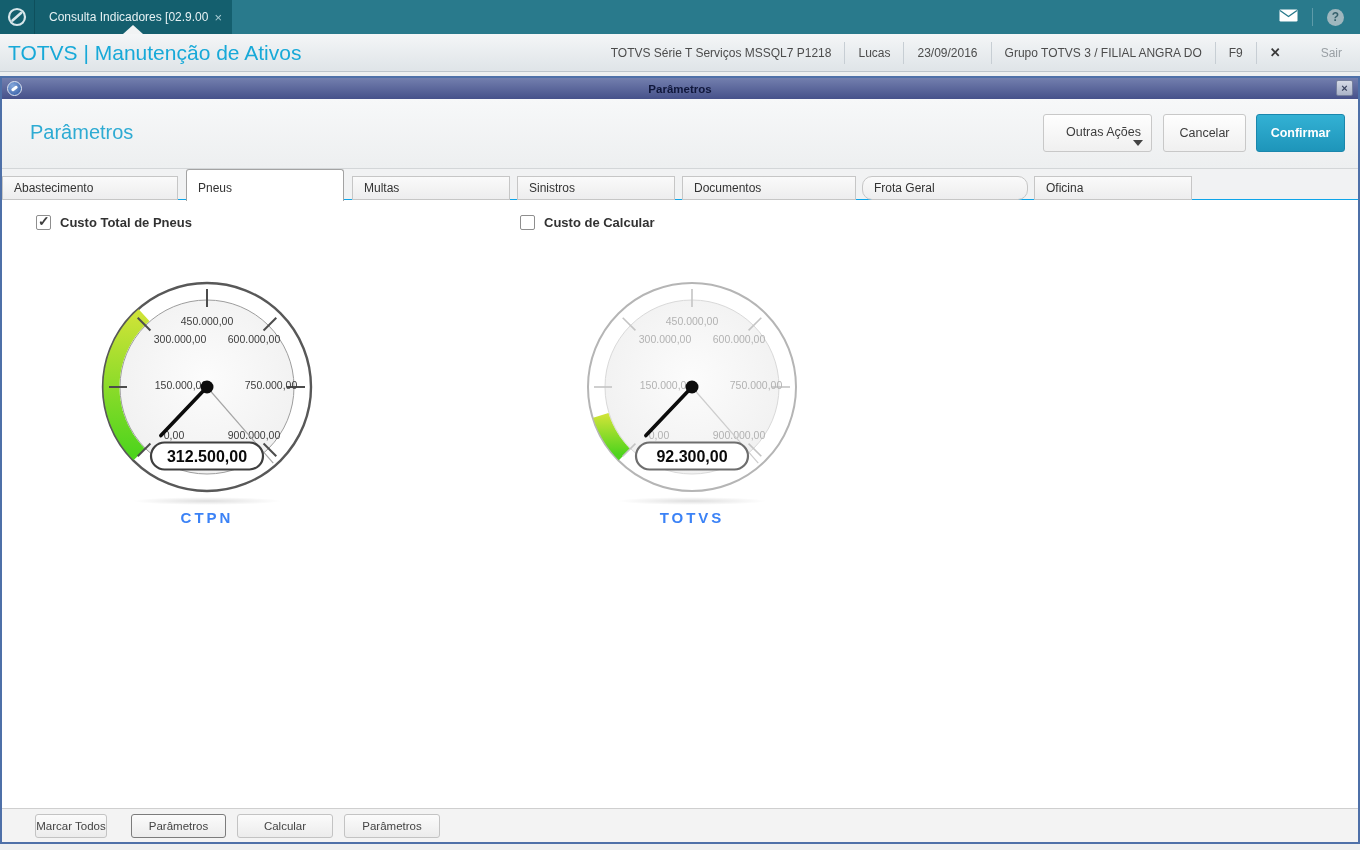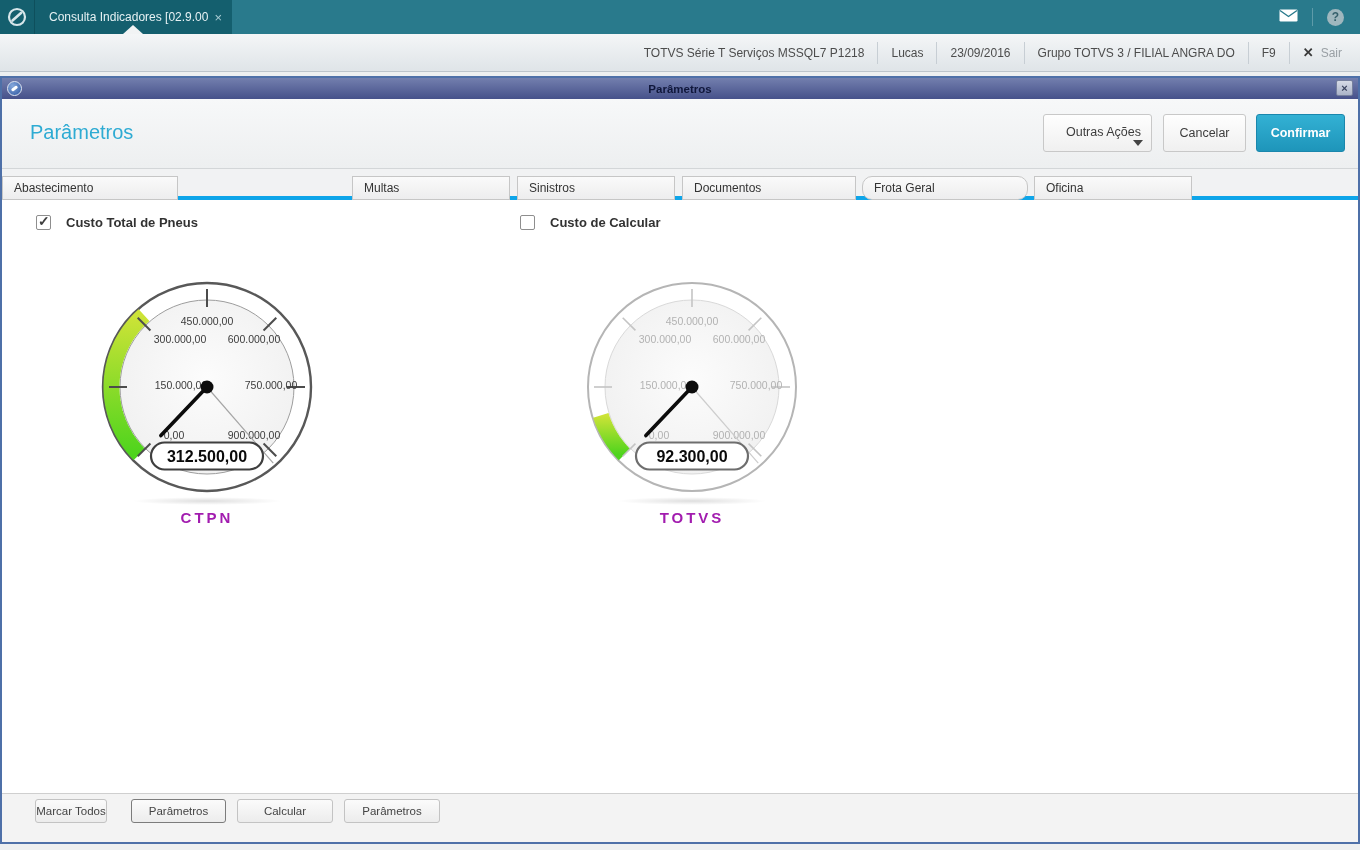--- a/index.html
+++ b/index.html
@@ -18,58 +18,58 @@
   .help-circle { width:17px; height:17px; border-radius:50%; background:#9fb7be; color:#35606c; font-size:12px; font-weight:bold; display:flex; align-items:center; justify-content:center; }
 
   
   .appheader { position:absolute; top:34px; left:0; width:1360px; height:38px; background:linear-gradient(#f4f6f7,#dfe4e8); border-bottom:1px solid #bcc4cb; display:flex; align-items:center; }
   .app-title { font-size:21px; color:#17a9d8; padding-left:8px; white-space:nowrap; }
   .head-right { margin-left:auto; display:flex; align-items:center; height:100%; padding-right:14px; font-size:12px; color:#4c4c4c; }
   .head-right .itm { padding:0 13px; white-space:nowrap; }
   .head-right .div { width:1px; height:22px; background:#c7ced4; }
   .exit { display:flex; align-items:center; gap:7px; padding:0 4px 0 13px; cursor:default; }
   .exit .xmark { color:#3a3a3a; font-weight:bold; font-size:13px; }
-  .exit .sair { color:#9aa0a5; }
+  .exit .sair { color:#9aa0a5;margin-left:33px; }
 
   
   .window { position:absolute; top:76px; left:0; width:1360px; height:768px; border:2px solid #4e70a8; background:#fff; }
   .win-titlebar { position:absolute; top:0; left:0; right:0; height:21px; background:linear-gradient(#737fae,#46518a); display:flex; align-items:center; }
   .win-title { position:absolute; left:0; right:0; text-align:center; font-size:11.5px; font-weight:bold; color:#10173b; }
   .win-icon { position:absolute; left:5px; top:3px; width:15px; height:15px; border-radius:50%; background:radial-gradient(circle at 35% 30%, #86a9dc, #2c55a0); border:1px solid #dfe6f2; }
   .win-icon::after { content:""; position:absolute; left:3px; top:5px; width:7px; height:3px; border-radius:2px; background:#fff; transform:rotate(-35deg); }
   .win-close { position:absolute; right:5px; top:2px; width:17px; height:16px; background:linear-gradient(#d6dbe6,#aab3c8); border:1px solid #76809e; border-radius:2px; color:#39425e; font-size:11px; font-weight:bold; line-height:14px; text-align:center; cursor:default; }
 
   
   .pageheader { position:absolute; top:21px; left:0; right:0; height:70px; background:linear-gradient(#f7f8f9,#edeff0); border-bottom:1px solid #d3d6d8; }
   .page-title { position:absolute; left:28px; top:22px; font-size:20px; color:#2eabd3; }
   .btn { position:absolute; top:15px; height:38px; border-radius:3px; font-size:12.5px; text-align:center; cursor:default; }
   .btn-light { background:linear-gradient(#fefefe,#f0f0f0); border:1px solid #c8c8c8; color:#3d3d3d; }
   .btn-other { right:206px; width:109px; line-height:34px;padding-left:12px; }
   .caret { position:absolute; right:8px; bottom:5px; width:0; height:0; border-left:5px solid transparent; border-right:5px solid transparent; border-top:6px solid #444; }
   .btn-cancel { right:112px; width:83px; line-height:36px; }
   .btn-confirm { right:13px; width:89px; line-height:36px; background:linear-gradient(#33b1d4,#1e95ba); border:1px solid #1a87ad; color:#fff; font-weight:bold; }
 
   
-  .tabsrow { position:absolute; top:91px; left:0; right:0; height:31px; background:#f1f2f3; border-bottom:4px solid #0ea5e9; }
+  .tabsrow { position:absolute; top:91px; left:0; right:0; height:31px; background:#f1f2f3; border-bottom:1px solid #0ea5e9; }
   .tab { position:absolute; top:7px; height:24px; background:linear-gradient(#fafafa,#ededee); border:1px solid #c6c6c6; font-size:12px; color:#333; padding-left:11px; display:flex; align-items:center; cursor:default; }
   .tab.active { top:0; height:32px; background:#fff; border:1px solid #a3a3a3; border-bottom:none; border-radius:3px 3px 0 0; z-index:3; padding-top:4px; }
 
   
   .content { position:absolute; top:122px; left:0; right:0; bottom:35px; background:#fff; }
   .cbitem { position:absolute; top:15px; display:flex; align-items:center; cursor:default; }
   .cb { width:15px; height:15px; background:#fff; border:1px solid #8e8e8e; border-radius:2px; position:relative; }
   .cb .mark { position:absolute; left:1px; top:-3px; font-size:14px; font-weight:bold; color:#3f3f3f; }
-  .cblabel { margin-left:15px; font-size:13px; font-weight:bold; color:#323232; }
+  .cblabel { margin-left:9px; font-size:13px; font-weight:bold; color:#323232; }
 
   .gauge-wrap { position:absolute; width:220px; height:260px; }
   .gauge-shadow { position:absolute; top:220px; left:35px; width:150px; height:8px; border-radius:50%; background:radial-gradient(ellipse at center, rgba(0,0,0,0.13), rgba(0,0,0,0) 70%); }
-  .gauge-title { position:absolute; top:232px; left:0; width:220px; text-align:center; font-size:15px; font-weight:bold; color:#a21caf; letter-spacing:3px; }
-
-  
-  .footer { position:absolute; bottom:0; left:0; right:0; height:49px; background:#f3f3f3; border-top:1px solid #cfcfcf; }
+  .gauge-title { position:absolute; top:232px; left:0; width:220px; text-align:center; font-size:15px; font-weight:bold; color:#3b82f6; letter-spacing:3px; }
+
+  
+  .footer { position:absolute; bottom:0; left:0; right:0; height:34px; background:#f3f3f3; border-top:1px solid #cfcfcf; }
   .fbtn { position:absolute; top:5px; height:24px; background:linear-gradient(#fbfbfb,#ececec); border:1px solid #c3c3c3; border-radius:3px; font-size:11.5px; color:#444; cursor:default; }
   .fbtn.focused { border-color:#7c7c7c; }
 </style>
 </head>
 <body>
 
 <div class="page">
 
   <div class="topbar">
     <div class="logo-box">
@@ -89,20 +89,21 @@
           <rect x="0.5" y="0.5" width="18" height="12" rx="1.2" fill="#fff"></rect>
           <polyline points="1,1.5 9.5,7.5 18,1.5" fill="none" stroke="#297a8c" stroke-width="1.4"></polyline>
         </svg>
       </span>
       <span class="tb-sep"></span>
       <span class="help-circle">?</span>
     </div>
   </div>
 
   <div class="appheader">
+    <div class="app-title">TOTVS | Manutenção de Ativos</div>
     <div class="head-right" id="head-right">
         <span class="itm">TOTVS Série T Serviços MSSQL7 P1218</span>
         <span class="div"></span>
         <span class="itm">Lucas</span>
         <span class="div"></span>
         <span class="itm">23/09/2016</span>
         <span class="div"></span>
         <span class="itm">Grupo TOTVS 3 / FILIAL ANGRA DO</span>
         <span class="div"></span>
         <span class="itm">F9</span>
@@ -126,20 +127,21 @@
       <div class="btn btn-light btn-other">
         <span>Outras Ações</span>
         <span class="caret"></span>
       </div>
       <div class="btn btn-light btn-cancel">Cancelar</div>
       <div class="btn btn-confirm">Confirmar</div>
     </div>
 
     <div class="tabsrow" id="tabsrow">
         <div class="tab" style="left: 0px; width: 176px;">Abastecimento</div>
+        <div class="tab active" style="left: 184px; width: 158px;">Pneus</div>
         <div class="tab" style="left: 350px; width: 158px;">Multas</div>
         <div class="tab" style="left: 515px; width: 158px;">Sinistros</div>
         <div class="tab" style="left: 680px; width: 174px;">Documentos</div>
         <div class="tab" style="left: 860px; width: 166px; border-radius: 10px;">Frota Geral</div>
         <div class="tab" style="left: 1032px; width: 158px;">Oficina</div>
       </div>
 
     <div class="content" id="content">
         <div class="cbitem" style="left: 34px;">
           <span class="cb">

